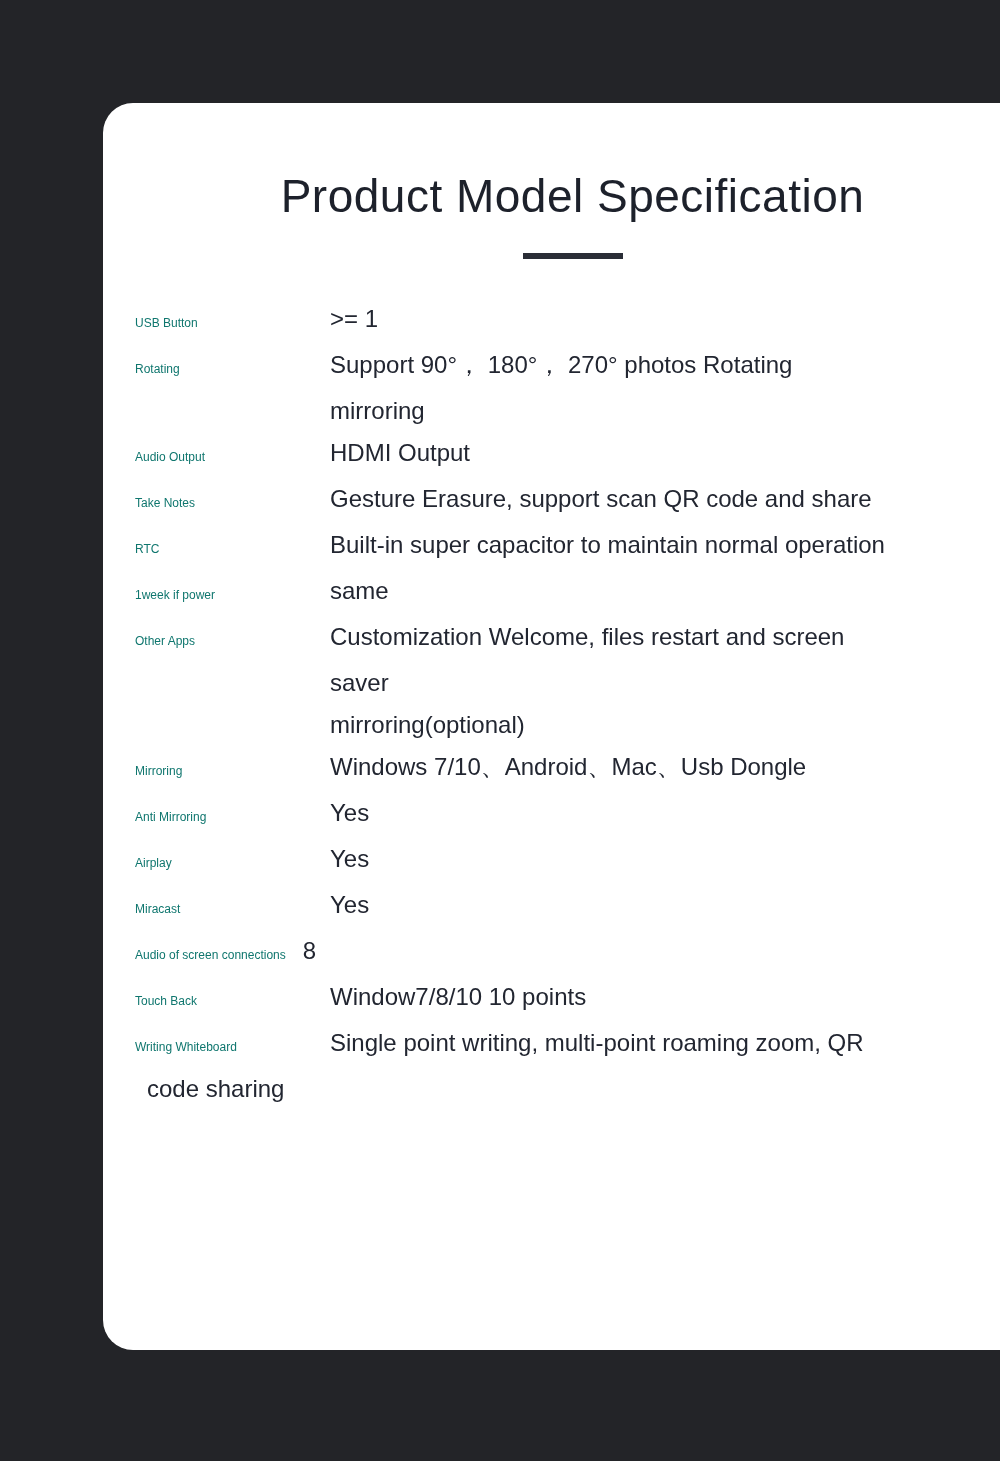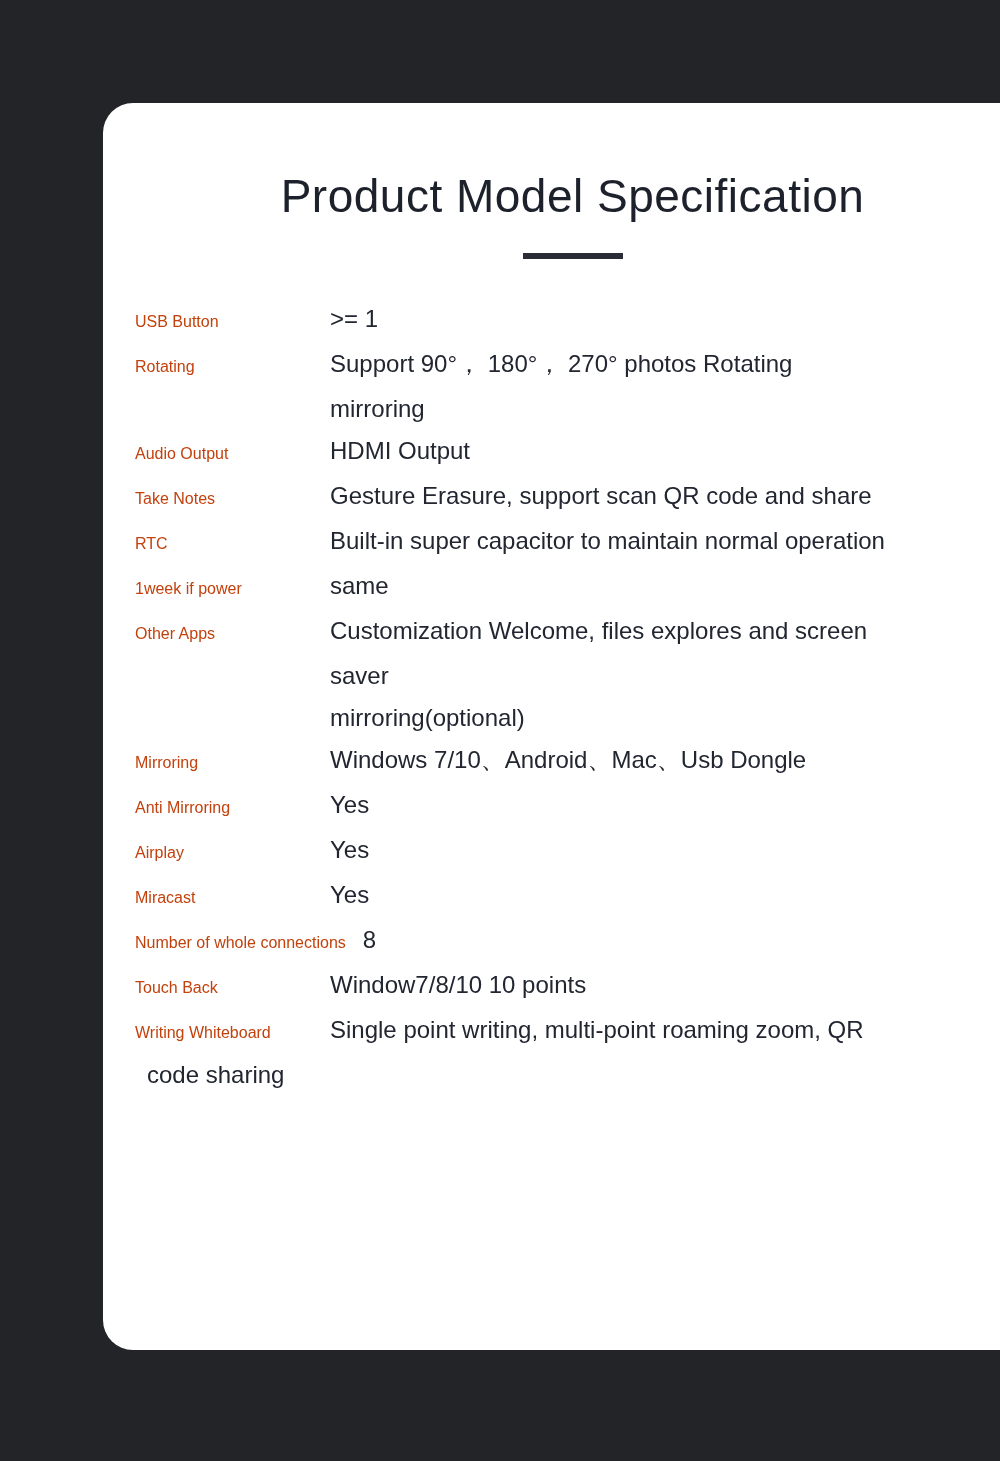--- a/index.html
+++ b/index.html
@@ -38,22 +38,22 @@
   .rows {
     margin: 39px 20px 0 32px;
   }
   .row {
     line-height: 42px;
     white-space: nowrap;
   }
   .label {
     display: inline-block;
     min-width: 195px;
-    font-size: 16px;
-    color: #c2410c;
+    font-size: 12px;
+    color: #0f766e;
     vertical-align: baseline;
   }
   .row-inline .label {
     min-width: 0;
     margin-right: 17px;
   }
   .value {
     font-size: 24px;
     color: #222631;
   }
@@ -72,26 +72,26 @@
     <h1 class="title">Product Model Specification</h1>
     <div class="divider"></div>
     <div class="rows">
         <div class="row"><span class="label">USB Button</span><span class="value">&gt;= 1</span></div>
         <div class="row"><span class="label">Rotating</span><span class="value">Support 90°， 180°， 270° photos Rotating</span></div>
         <div class="value cont cont-column">mirroring</div>
         <div class="row"><span class="label">Audio Output</span><span class="value">HDMI Output</span></div>
         <div class="row"><span class="label">Take Notes</span><span class="value">Gesture Erasure, support scan QR code and share</span></div>
         <div class="row"><span class="label">RTC</span><span class="value">Built-in super capacitor to maintain normal operation</span></div>
         <div class="row"><span class="label">1week if power</span><span class="value">same</span></div>
-        <div class="row"><span class="label">Other Apps</span><span class="value">Customization Welcome, files explores and screen</span></div>
+        <div class="row"><span class="label">Other Apps</span><span class="value">Customization Welcome, files restart and screen</span></div>
         <div class="value cont cont-column">saver</div>
         <div class="value cont cont-column">mirroring(optional)</div>
         <div class="row"><span class="label">Mirroring</span><span class="value">Windows 7/10、Android、Mac、Usb Dongle</span></div>
         <div class="row"><span class="label">Anti Mirroring</span><span class="value">Yes</span></div>
         <div class="row"><span class="label">Airplay</span><span class="value">Yes</span></div>
         <div class="row"><span class="label">Miracast</span><span class="value">Yes</span></div>
-        <div class="row row-inline"><span class="label">Number of whole connections</span><span class="value">8</span></div>
+        <div class="row row-inline"><span class="label">Audio of screen connections</span><span class="value">8</span></div>
         <div class="row"><span class="label">Touch Back</span><span class="value">Window7/8/10 10 points</span></div>
         <div class="row"><span class="label">Writing Whiteboard</span><span class="value">Single point writing, multi-point roaming zoom, QR</span></div>
         <div class="value cont cont-left">code sharing</div>
       </div>
   </div>
 </div>
 
 </body></html>

